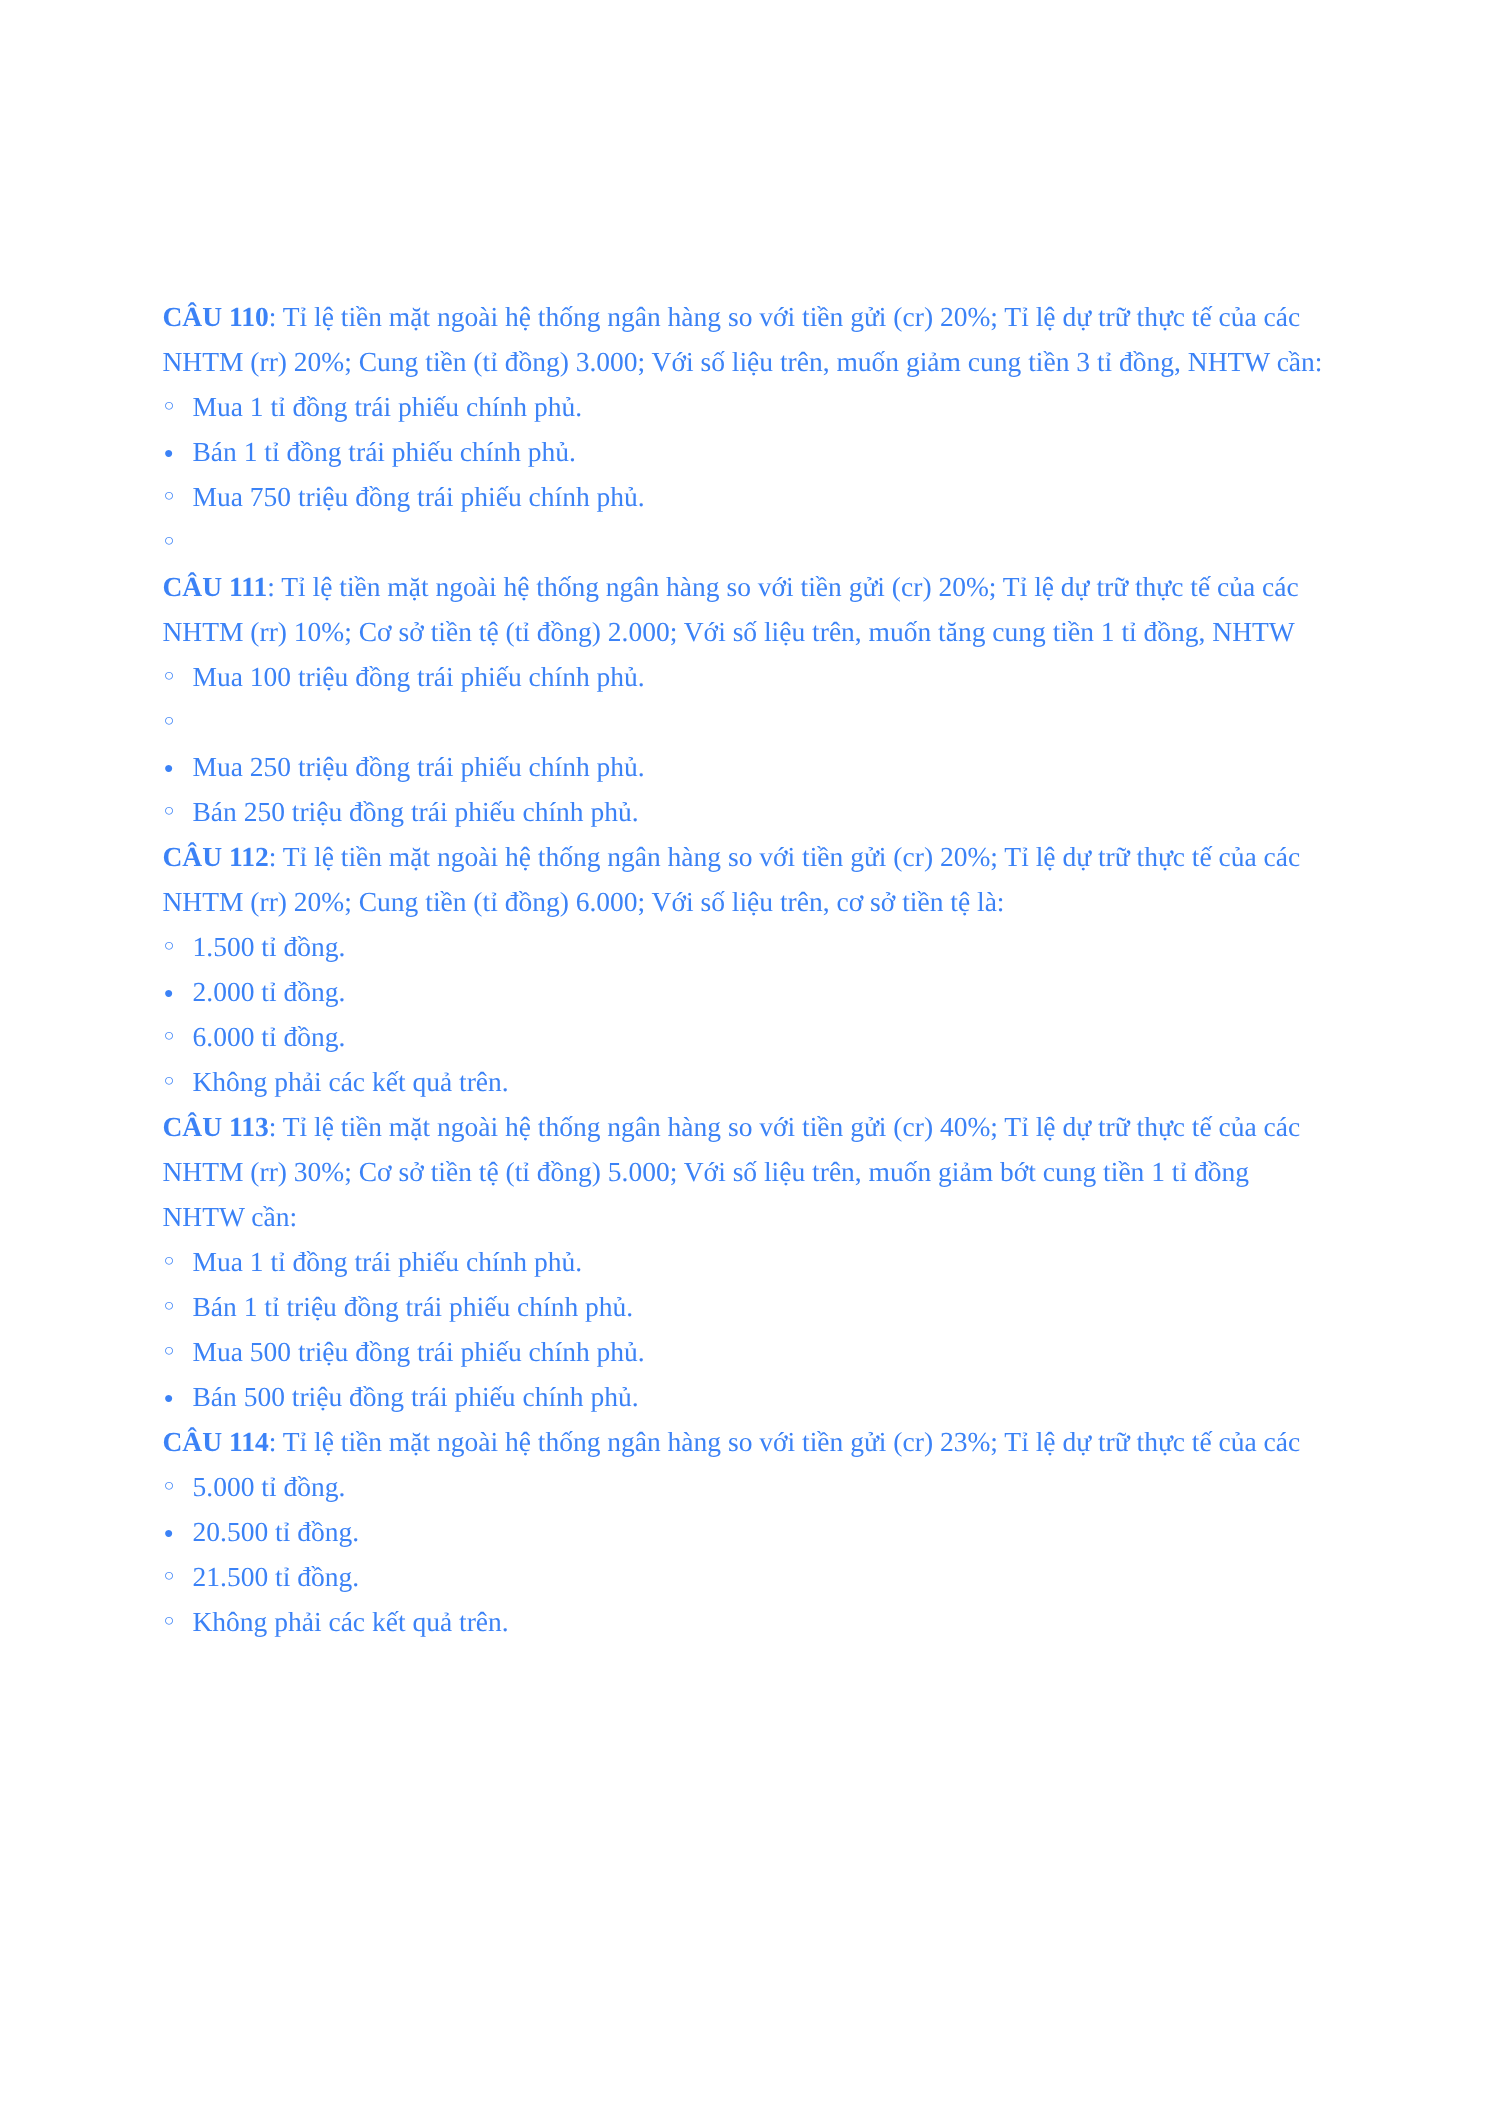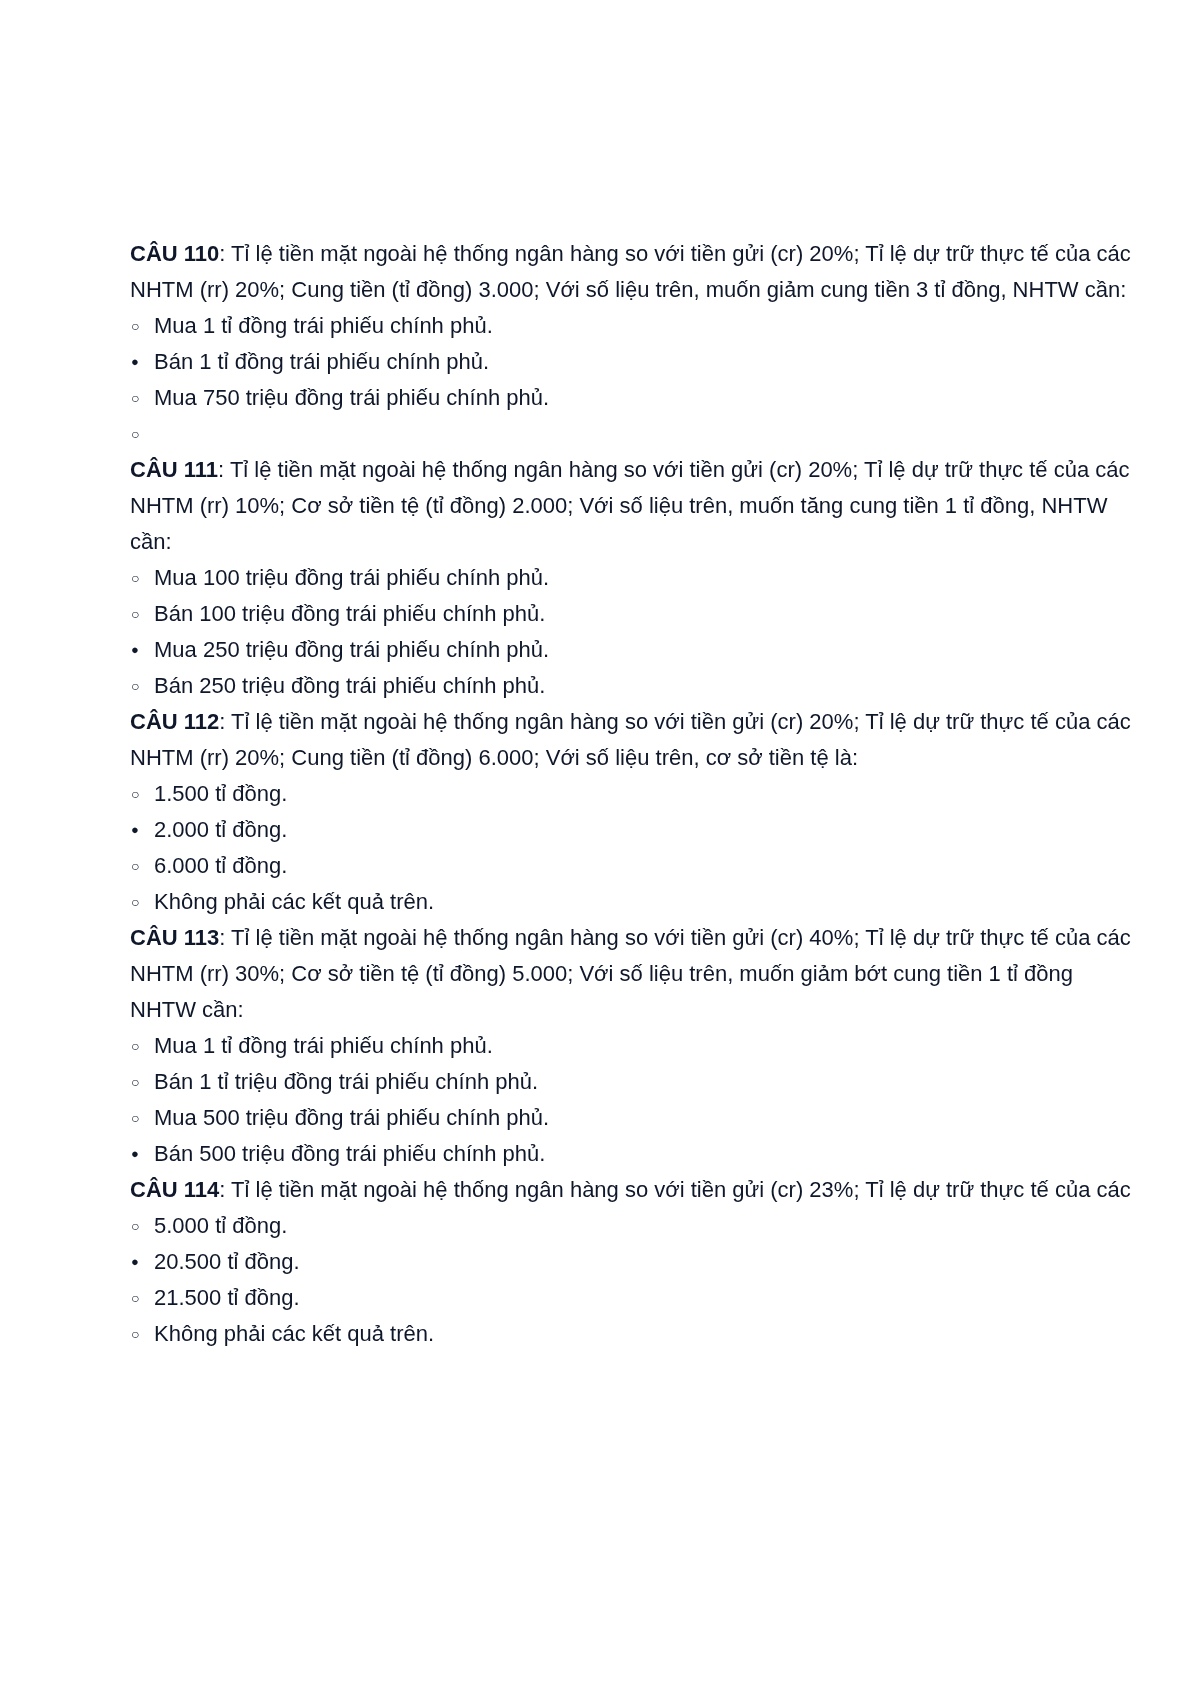--- a/index.html
+++ b/index.html
@@ -6,22 +6,22 @@
     margin: 0;
     padding: 0;
     background: #ffffff;
   }
   .page {
     position: relative;
     width: 1191px;
     height: 1471px;
     background: #ffffff;
     overflow: hidden;
-    font-family: Liberation Sans, sans-serif;
-    color: #0f172a;
+    font-family: Liberation Serif, serif;
+    color: #3b82f6;
   }
   .content {
     position: absolute;
     left: 130px;
     top: 236px;
     width: 1045px;
   }
   .line {
     height: 36px;
     line-height: 36px;
@@ -86,28 +86,26 @@
           <span class="bullet">○</span>
           <span class="opt-text">Mua 750 triệu đồng trái phiếu chính phủ.</span>
         </div>
         <div class="line option">
           <span class="bullet">○</span>
         </div>
       </div>
       <div class="question">
         <div class="line stem"><span class="qlabel">CÂU 111</span><span>: Tỉ lệ tiền mặt ngoài hệ thống ngân hàng so với tiền gửi (cr) 20%; Tỉ lệ dự trữ thực tế của các</span></div>
         <div class="line stem">NHTM (rr) 10%; Cơ sở tiền tệ (tỉ đồng) 2.000; Với số liệu trên, muốn tăng cung tiền 1 tỉ đồng, NHTW</div>
-        <div class="line stem">cần:</div>
         <div class="line option">
           <span class="bullet">○</span>
           <span class="opt-text">Mua 100 triệu đồng trái phiếu chính phủ.</span>
         </div>
         <div class="line option">
           <span class="bullet">○</span>
-          <span class="opt-text">Bán 100 triệu đồng trái phiếu chính phủ.</span>
         </div>
         <div class="line option">
           <span class="bullet sel">●</span>
           <span class="opt-text">Mua 250 triệu đồng trái phiếu chính phủ.</span>
         </div>
         <div class="line option">
           <span class="bullet">○</span>
           <span class="opt-text">Bán 250 triệu đồng trái phiếu chính phủ.</span>
         </div>
       </div>

